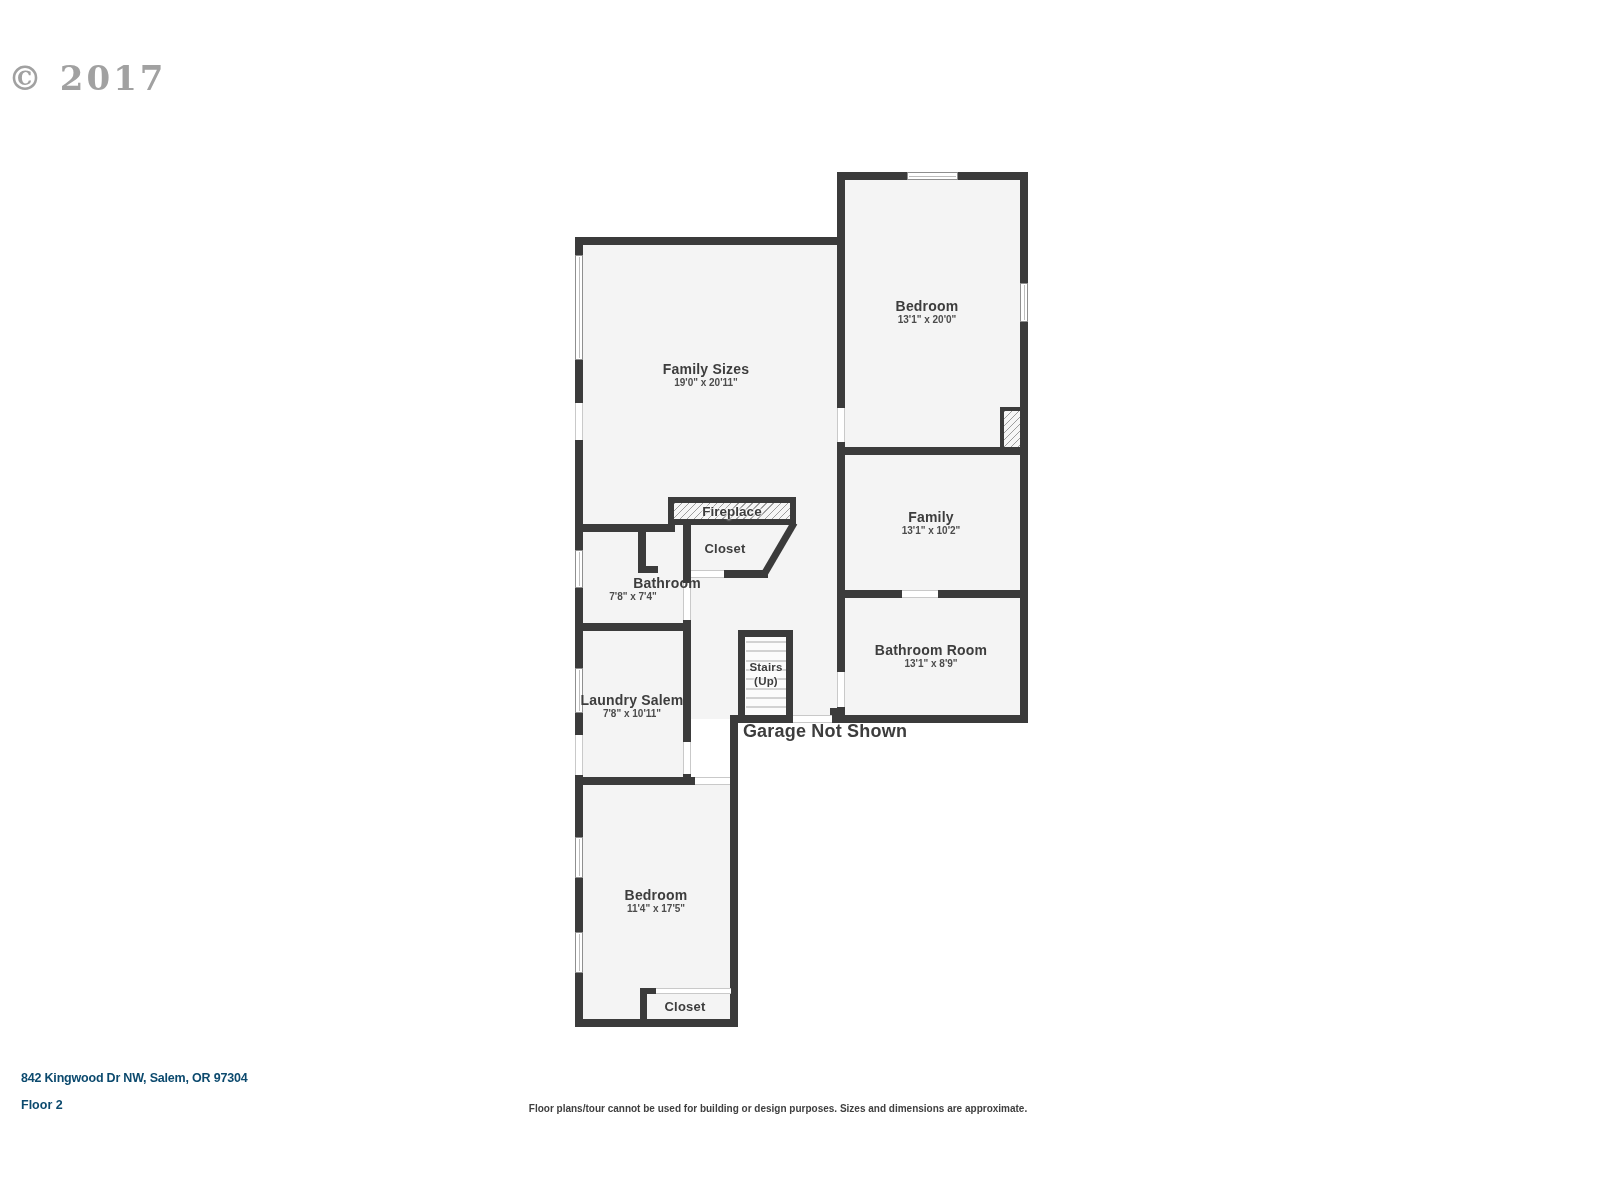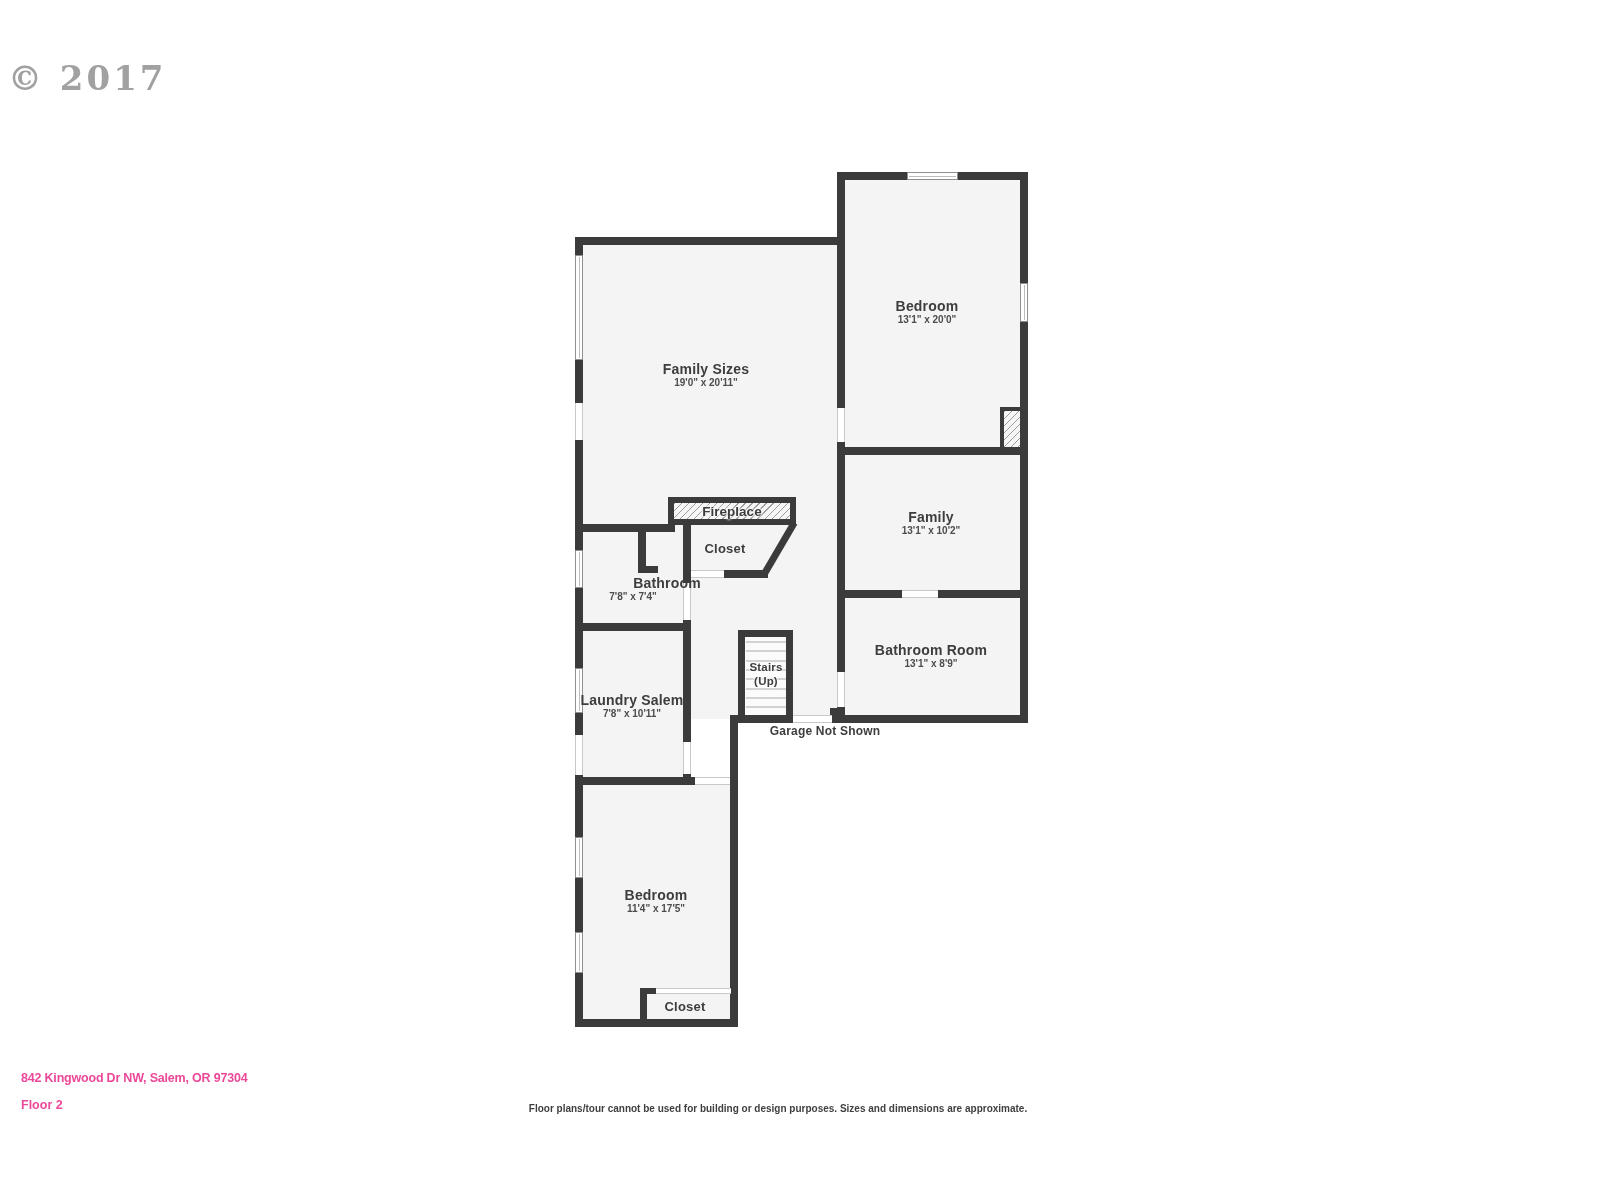--- a/index.html
+++ b/index.html
@@ -24,25 +24,25 @@
   .stairs-lbl{font-size:11.5px;text-shadow:0 0 3px #fff,0 0 3px #fff,0 0 2px #fff;}
   .fireplace-box{position:absolute;left:668px;top:497px;width:128px;height:28px;box-sizing:border-box;
     border:6px solid var(--wall);display:flex;align-items:center;justify-content:center;}
   .fireplace-box .flabel{color:var(--label);font-weight:700;font-size:13.5px;white-space:nowrap;
     text-shadow:0 0 3px #fff,0 0 3px #fff,0 0 3px #fff;}
   .fixture{position:absolute;box-sizing:border-box;border:4px solid var(--wall);}
   .tread{position:absolute;height:2px;background:var(--tread);}
   .stairs-fill{position:absolute;background:#fbfbfb;}
   .watermark{position:absolute;left:8px;top:58px;font-family:"DejaVu Serif",serif;font-weight:700;
     font-size:34px;color:#8a8a8a;letter-spacing:3px;opacity:.8;}
-  .footer-line{position:absolute;color:#ec4899;font-weight:700;white-space:nowrap;}
+  .footer-line{position:absolute;color:#0c4a6e;font-weight:700;white-space:nowrap;}
   .addr{left:21px;top:1071px;font-size:12.5px;letter-spacing:-.2px;}
   .floor{left:21px;top:1098px;font-size:12.5px;}
   .disclaimer{left:778px;top:1103px;font-size:10px;transform:translateX(-50%);color:#3f3f3f;}
-  .garage-lbl{font-size:12px;}
+  .garage-lbl{font-size:18px;}
 </style>
 </head>
 <body>
 
 <div id="stage">
 
   <div class="watermark">© 2017</div>
 
   <div class="fill" style="left:579px;top:241px;width:262px;height:287px"></div>
   <div class="fill" style="left:841px;top:176px;width:183px;height:275px"></div>

